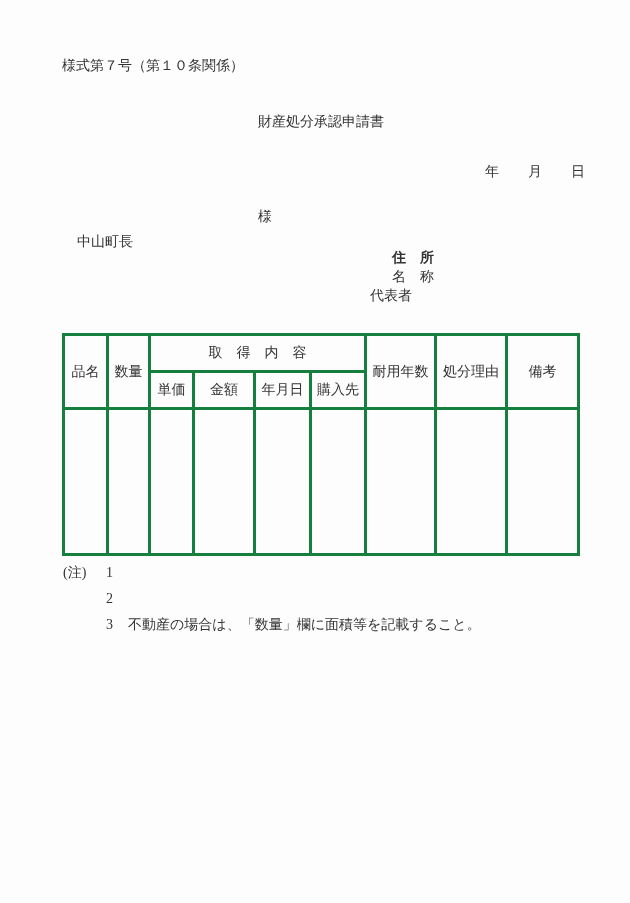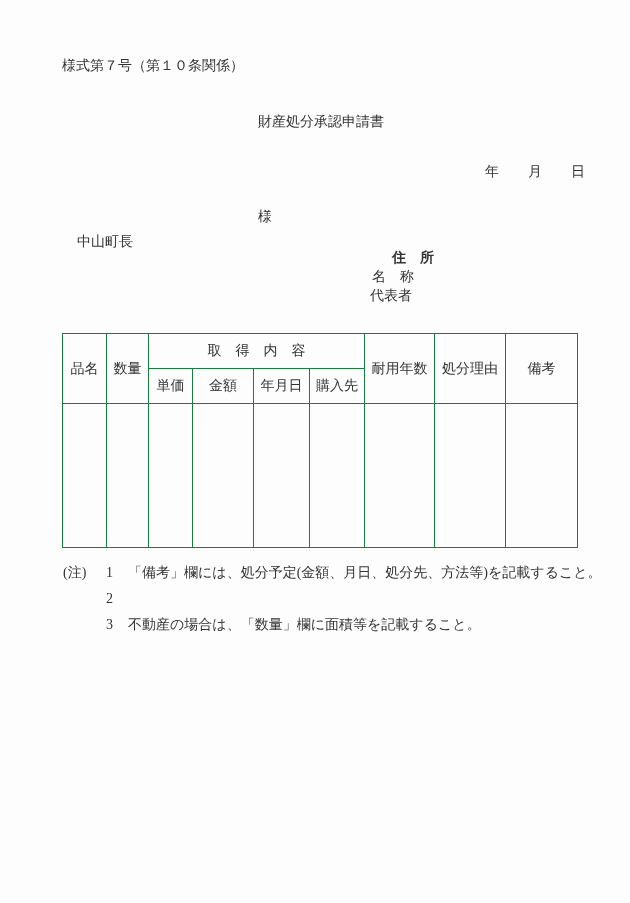--- a/index.html
+++ b/index.html
@@ -17,21 +17,21 @@
   
   table.form{
     position:absolute;left:62px;top:333px;
     border-collapse:collapse;
     table-layout:fixed;
     width:515px;
     font-size:14px;
     color:#333;
   }
   table.form td{
-    border:1px solid #15803d;
+    border:3px solid #15803d;
     text-align:center;
     vertical-align:middle;
     padding:0;
     overflow:hidden;
   }
   tr.hdr1 td{height:34px;}
   tr.hdr2 td{height:34px;}
   tr.bodyrow td{height:143px;}
 
   
@@ -54,21 +54,21 @@
   <span class="abs" style="left:571px;top:164px;">日</span>
 </div>
 
 <div>
   <span class="abs" style="left:77px;top:222px;margin-top:12px;">中山町長</span>
   <span class="abs" style="left:258px;top:209px;">様</span>
 </div>
 
 <div>
   <div class="abs" style="left:392px;top:250px;font-weight:bold;">住　所</div>
-  <div class="abs" style="left:372px;top:269px;">名　称</div>
+  <div class="abs" style="left:392px;top:269px;">名　称</div>
   <div class="abs" style="left:370px;top:288px;">代表者</div>
 </div>
 
 <table class="form">
   <colgroup>
     <col style="width:44px">
       <col style="width:42px">
       <col style="width:44px">
     <col style="width:61px">
       <col style="width:56px">
@@ -103,21 +103,20 @@
     <td></td>
     <td></td>
   </tr>
 </tbody>
   </table>
 
 <div class="notes">
   <div class="note-row">
     <span class="note-label">(注)</span>
     <span class="note-num">1</span>
-    <span class="note-text">「備考」欄には、処分予定(金額、月日、処分先、方法等)を記載すること。</span>
   </div>
   <div class="note-row">
     <span class="note-label"></span>
     <span class="note-num">2</span>
   </div>
   <div class="note-row">
     <span class="note-label"></span>
     <span class="note-num">3</span>
     <span class="note-text">不動産の場合は、「数量」欄に面積等を記載すること。</span>
   </div>

